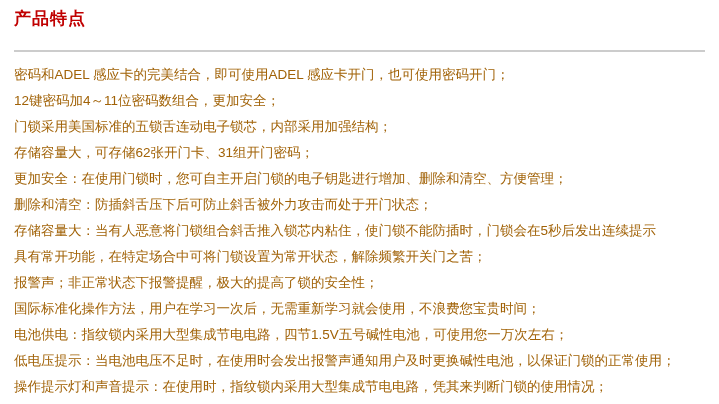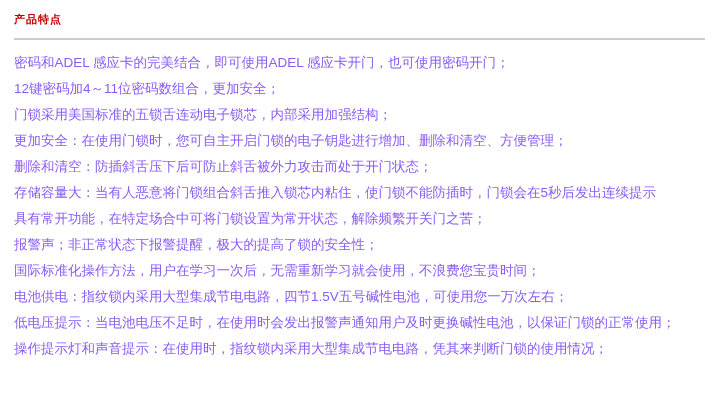--- a/index.html
+++ b/index.html
@@ -15,57 +15,58 @@
     overflow: hidden;
   }
   .page {
     width: 719px;
     height: 404px;
     box-sizing: border-box;
     padding: 8px 14px 0 14px;
     position: relative;
   }
   .section-title {
-    font-size: 11px;
+    font-size: 17px;
     font-weight: bold;
     color: #c00000;
     letter-spacing: 1px;
     line-height: 22px;
-    padding-bottom: 8px;
+    padding-bottom: 20px;
   }
   .title-rule {
     border: 0;
     border-top: 2px solid #cccccc;
     margin: 0 0 10px 0;
     width: 100%;
   }
   .feature-list {
     margin: 0;
     padding: 0;
     list-style: none;
   }
   .feature-list li {
     font-size: 13.5px;
     line-height: 26px;
-    color: #8b5cf6;
+    color: #a16207;
     white-space: nowrap;
   }
 </style>
 </head>
 <body>
 
 <div class="page">
 
   <div class="section-title">产品特点</div>
   <hr class="title-rule">
 
   <ul class="feature-list">
     <li>密码和ADEL 感应卡的完美结合，即可使用ADEL 感应卡开门，也可使用密码开门；</li>
     <li>12键密码加4～11位密码数组合，更加安全；</li>
     <li>门锁采用美国标准的五锁舌连动电子锁芯，内部采用加强结构；</li>
+    <li>存储容量大，可存储62张开门卡、31组开门密码；</li>
     <li>更加安全：在使用门锁时，您可自主开启门锁的电子钥匙进行增加、删除和清空、方便管理；</li>
     <li>删除和清空：防插斜舌压下后可防止斜舌被外力攻击而处于开门状态；</li>
     <li>存储容量大：当有人恶意将门锁组合斜舌推入锁芯内粘住，使门锁不能防插时，门锁会在5秒后发出连续提示</li>
     <li>具有常开功能，在特定场合中可将门锁设置为常开状态，解除频繁开关门之苦；</li>
     <li>报警声；非正常状态下报警提醒，极大的提高了锁的安全性；</li>
     <li>国际标准化操作方法，用户在学习一次后，无需重新学习就会使用，不浪费您宝贵时间；</li>
     <li>电池供电：指纹锁内采用大型集成节电电路，四节1.5V五号碱性电池，可使用您一万次左右；</li>
     <li>低电压提示：当电池电压不足时，在使用时会发出报警声通知用户及时更换碱性电池，以保证门锁的正常使用；</li>
     <li>操作提示灯和声音提示：在使用时，指纹锁内采用大型集成节电电路，凭其来判断门锁的使用情况；</li>
   </ul>

